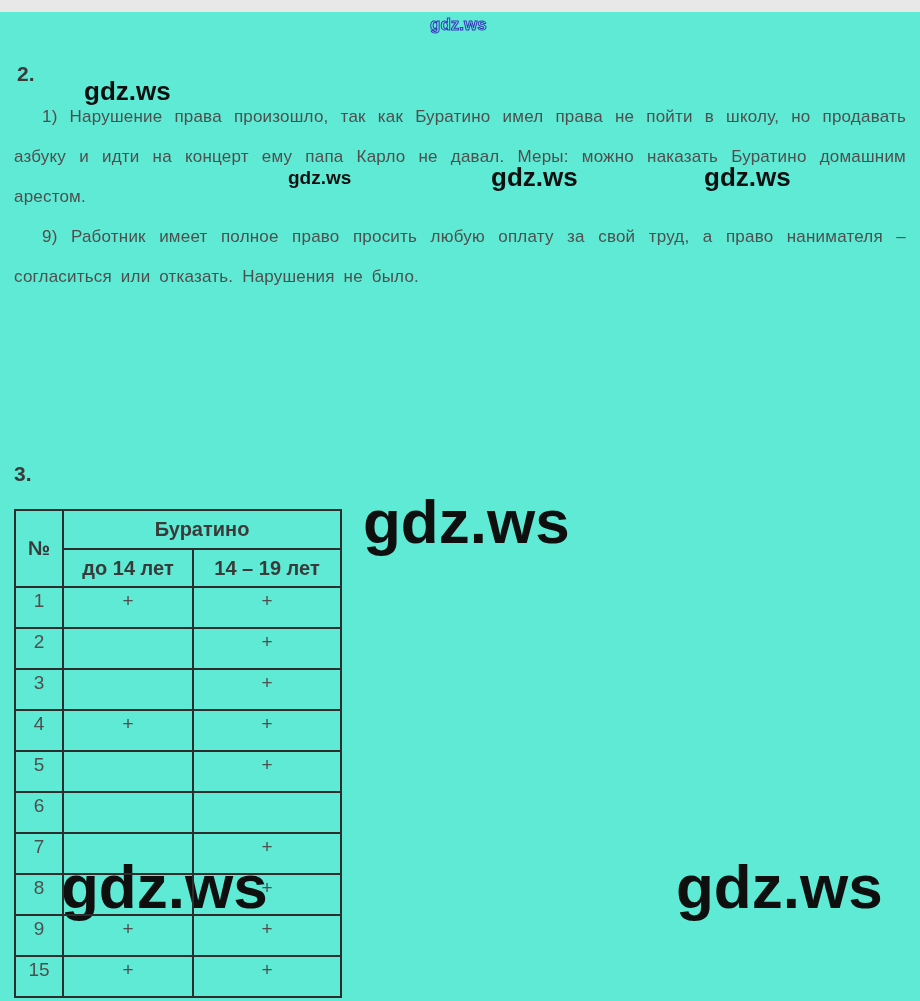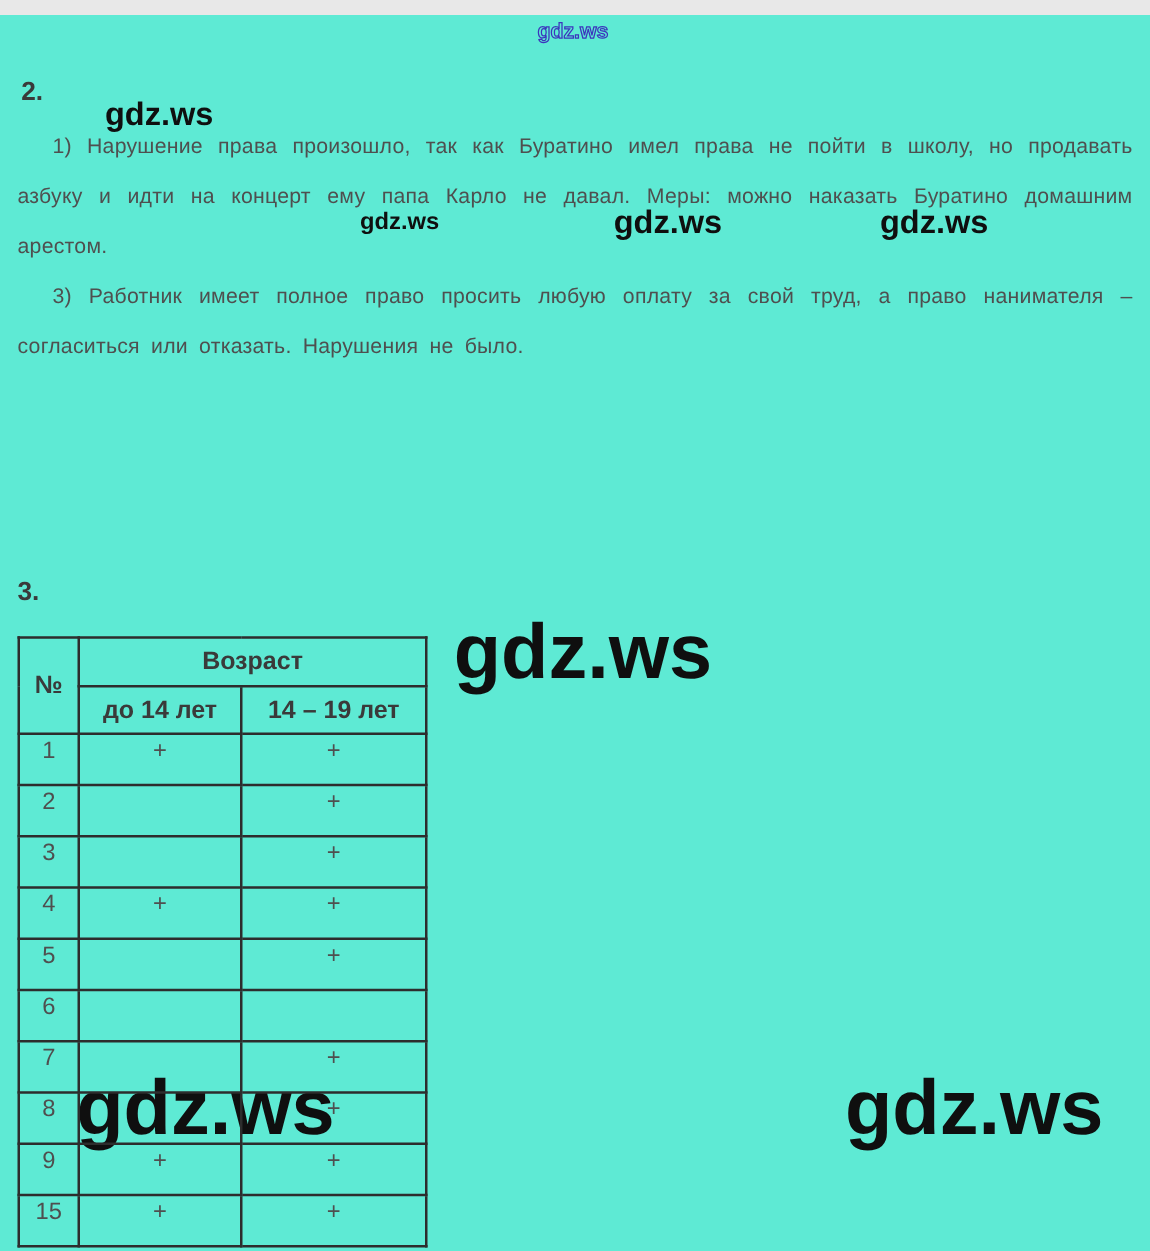--- a/index.html
+++ b/index.html
@@ -104,35 +104,35 @@
   <span class="wm wm-4">gdz.ws</span>
   <span class="wm wm-5">gdz.ws</span>
   <span class="wm wm-6">gdz.ws</span>
   <span class="wm wm-7">gdz.ws</span>
   <span class="wm wm-8">gdz.ws</span>
 
   <div class="sec-head h2">2.</div>
 
   <div class="text-block">
     <p>1) Нарушение права произошло, так как Буратино имел права не пойти в школу, но продавать азбуку и идти на концерт ему папа Карло не давал. Меры: можно наказать Буратино домашним арестом.</p>
-    <p>3) Работник имеет полное право просить любую оплату за свой труд, а право нанимателя – согласиться или отказать. Нарушения не было.</p>
+    <p>9) Работник имеет полное право просить любую оплату за свой труд, а право нанимателя – согласиться или отказать. Нарушения не было.</p>
   </div>
 
   <div class="sec-head h3">3.</div>
 
   <table class="age-table">
     <colgroup>
       <col class="col-no">
         <col class="col-a">
         <col class="col-b">
     </colgroup>
     <thead>
       <tr class="hrow1">
         <th rowspan="2">№</th>
-        <th colspan="2">Возраст</th>
+        <th colspan="2">Буратино</th>
       </tr>
       <tr class="hrow2">
         <th>до 14 лет</th>
         <th>14 – 19 лет</th>
       </tr>
     </thead>
     <tbody>
       <tr>
         <td>1</td>
         <td>+</td>

